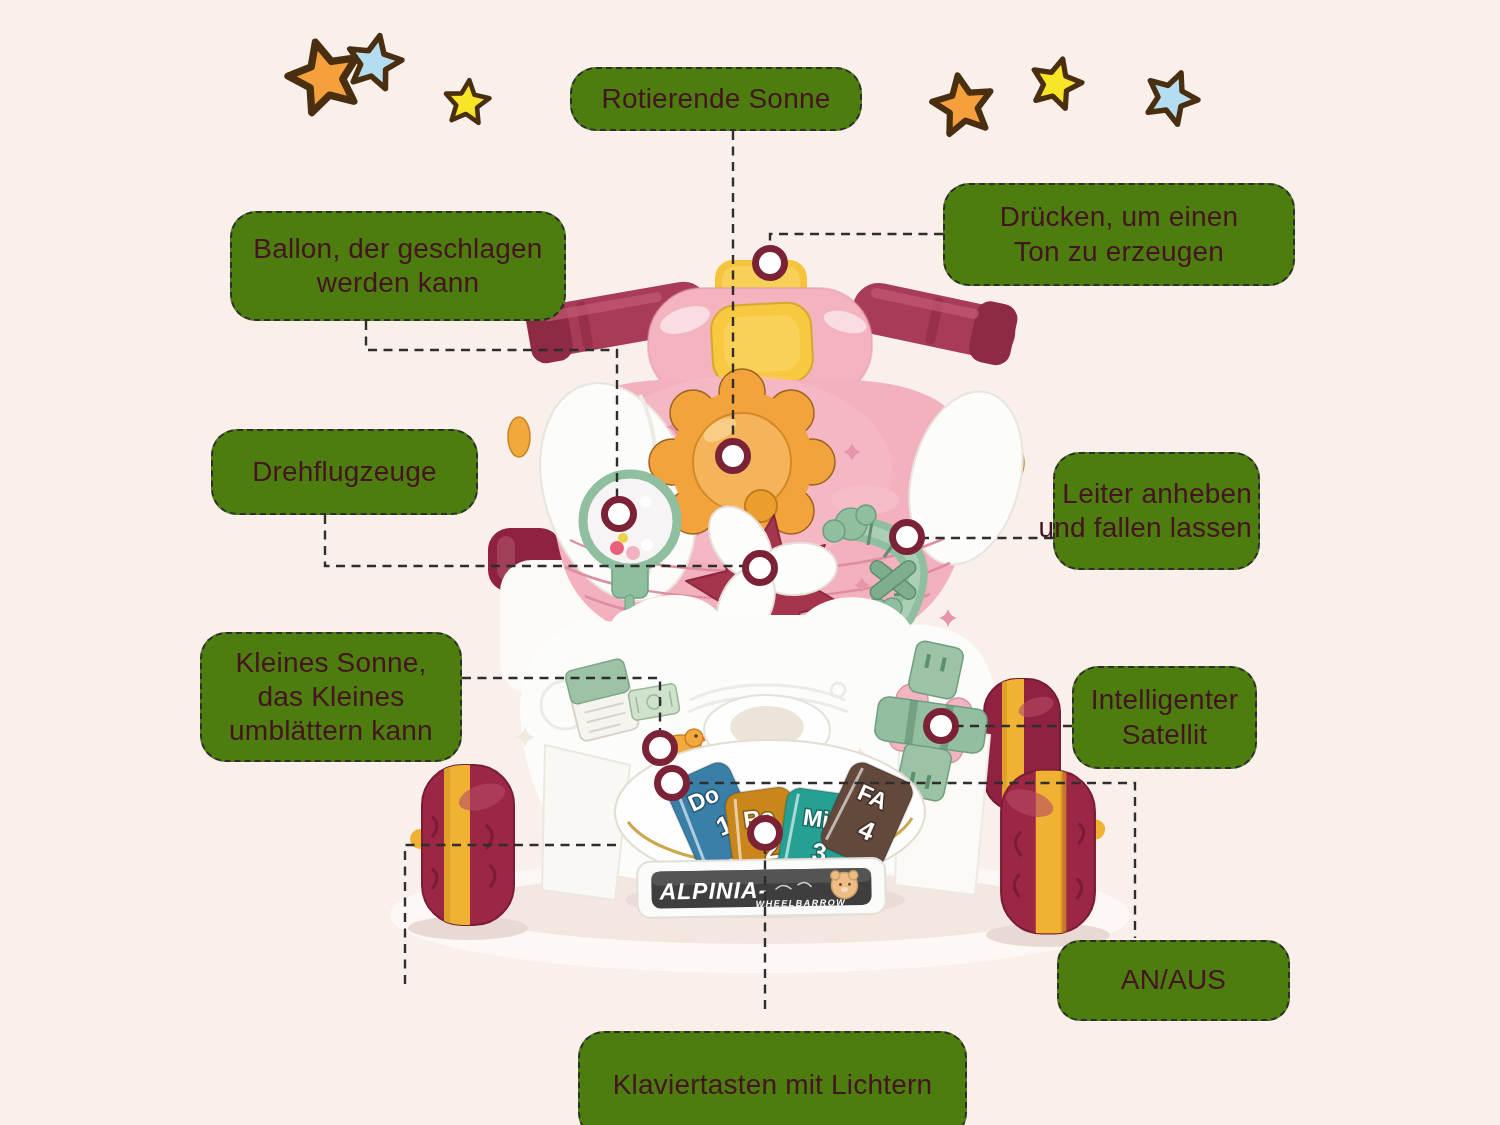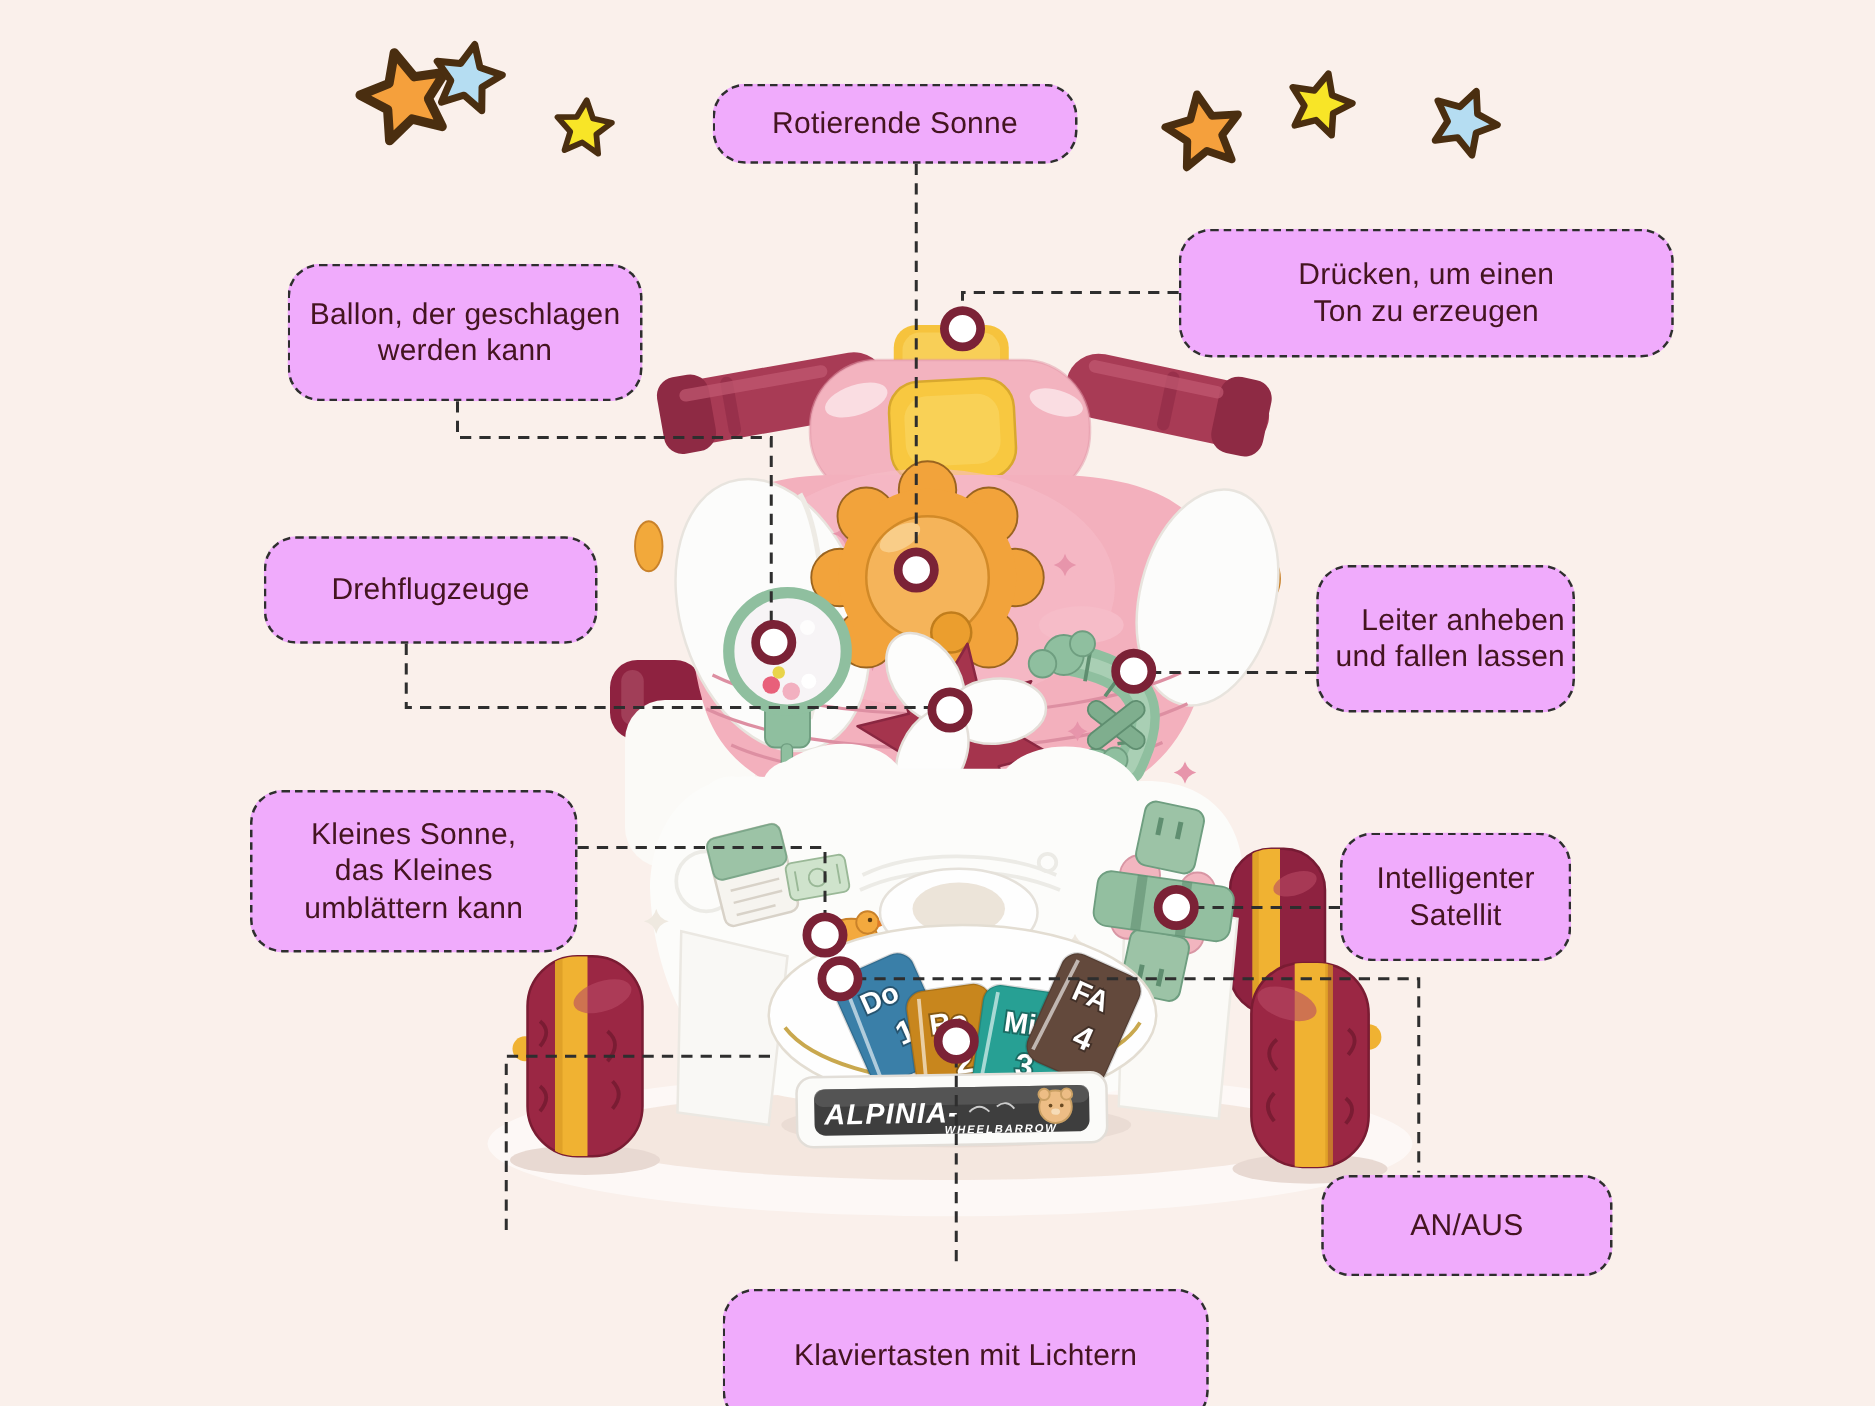--- a/index.html
+++ b/index.html
@@ -1,21 +1,21 @@
 <!DOCTYPE html>
 <html><head>
 <meta charset="utf-8">
 <style>
   html,body{margin:0;padding:0;background:#faf0eb;}
   .stage{position:relative;width:1500px;height:1125px;background:#faf0eb;overflow:hidden;
          font-family:"Liberation Sans",sans-serif;}
   svg.scene{position:absolute;left:0;top:0;}
   .callout{position:absolute;box-sizing:border-box;border:2px dashed #2e2e2e;border-radius:26px;
-           background:#f0abfc;color:#441420;display:flex;flex-direction:column;align-items:center;
-           justify-content:center;text-align:center;font-size:24px;line-height:1.22;letter-spacing:.2px;
+           background:#4d7c0f;color:#441420;display:flex;flex-direction:column;align-items:center;
+           justify-content:center;text-align:center;font-size:28px;line-height:1.22;letter-spacing:.2px;
            padding:2px 6px;}
   .callout .line{display:block;white-space:nowrap;}
 </style>
 </head>
 <body>
 
 <div class="stage">
 
 <svg class="scene" width="1500" height="1125" viewBox="0 0 1500 1125">
   <defs>
@@ -324,25 +324,25 @@
     <circle cx="660" cy="748" r="14.5"></circle>
     <circle cx="941" cy="726" r="14.5"></circle>
     <circle cx="672" cy="783" r="14.5"></circle>
     <circle cx="765" cy="833" r="14.5"></circle>
   </g>
 </svg>
 
 <div class="callout" style="left:570px;top:67px;width:292px;height:64px;">
   <span class="line">Rotierende Sonne</span>
 </div>
-<div class="callout" style="left:943px;top:183px;width:396px;height:103px;">
+<div class="callout" style="left:943px;top:183px;width:352px;height:103px;">
   <span class="line">Drücken, um einen</span>
   <span class="line">Ton zu erzeugen</span>
 </div>
-<div class="callout" style="left:230px;top:211px;width:284px;height:110px;">
+<div class="callout" style="left:230px;top:211px;width:336px;height:110px;">
   <span class="line">Ballon, der geschlagen</span>
   <span class="line">werden kann</span>
 </div>
 <div class="callout" style="left:211px;top:429px;width:267px;height:86px;">
   <span class="line">Drehflugzeuge</span>
 </div>
 <div class="callout" style="left:1053px;top:452px;width:207px;height:118px;align-items:flex-end;">
   <span class="line">Leiter anheben</span>
   <span class="line">und fallen lassen</span>
 </div>

